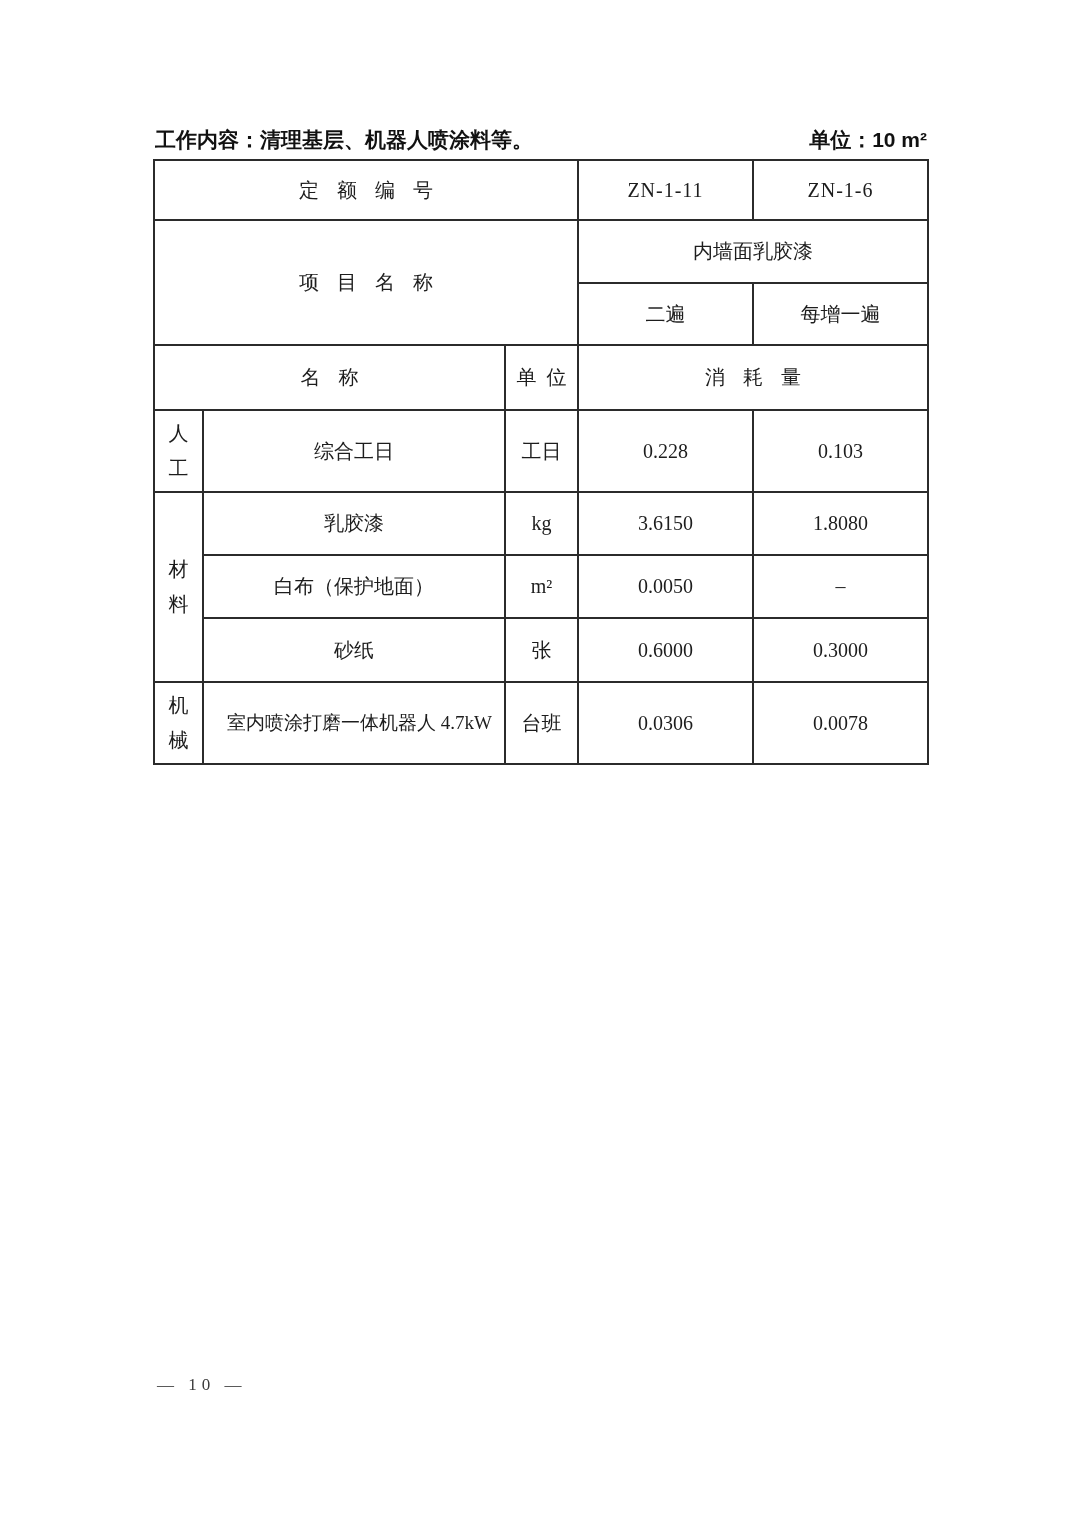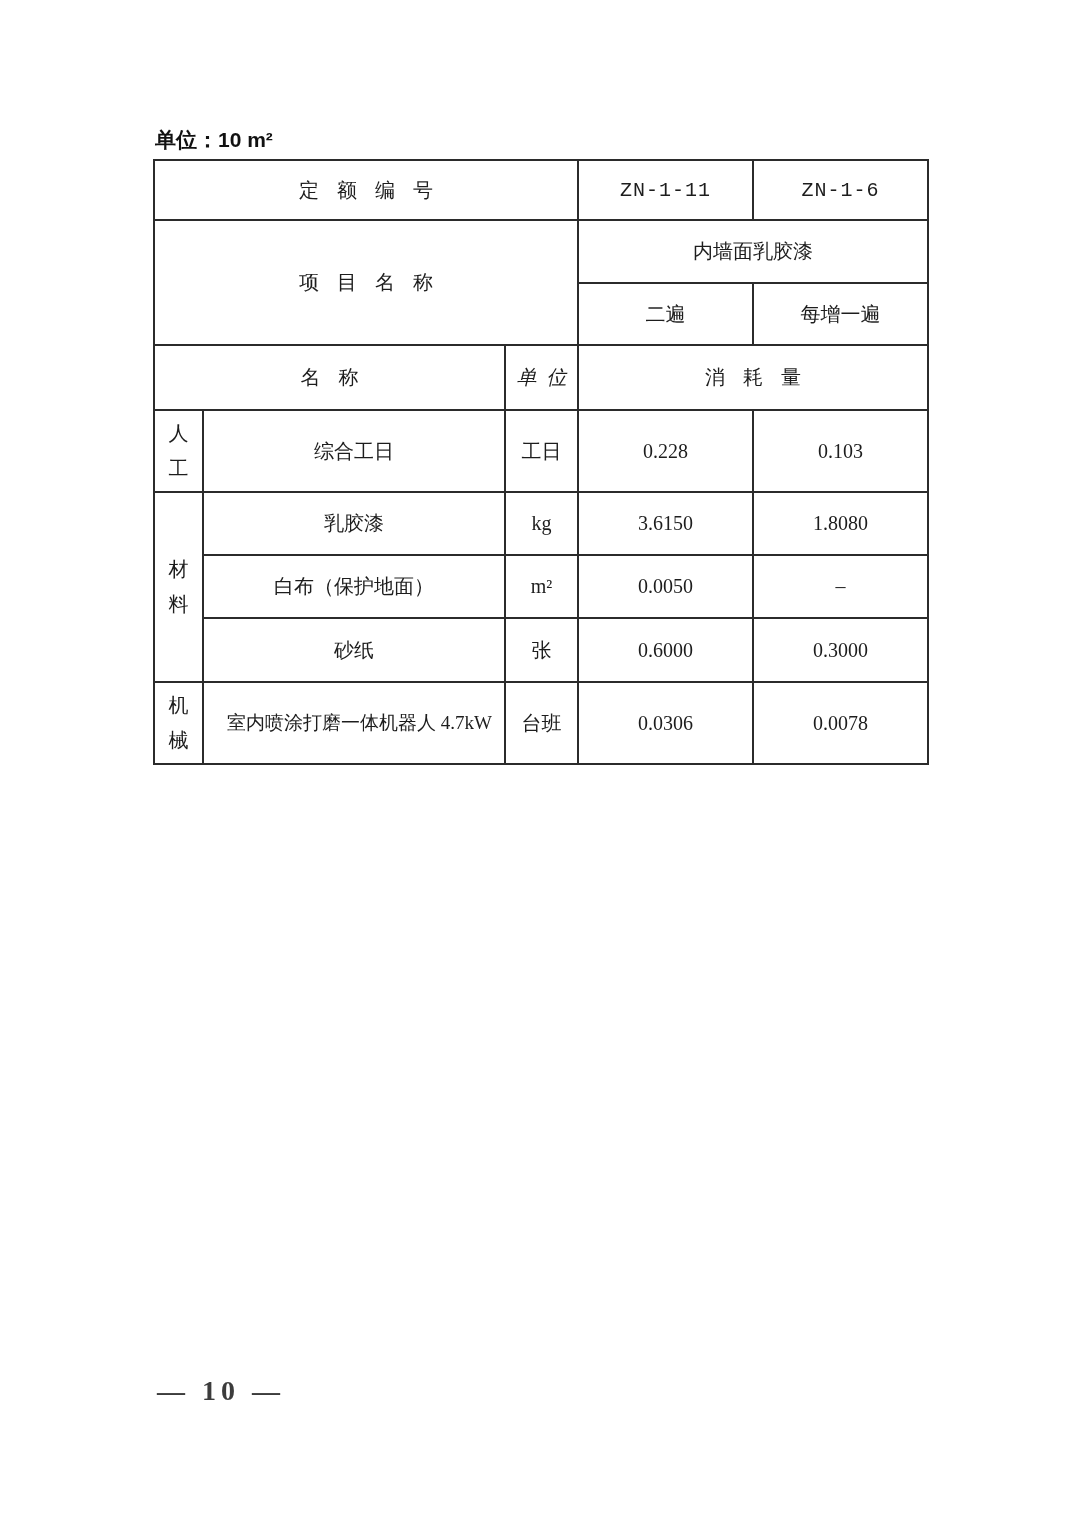--- a/index.html
+++ b/index.html
@@ -41,45 +41,45 @@
   col.c-v2   { width: 175px; }
 
   tr.h60 { height: 60px; padding-left: 12px; }
   tr.h63 { height: 63px; }
   tr.h62 { height: 62px; }
   tr.h65 { height: 65px; }
   tr.h82 { height: 82px; }
   tr.h64 { height: 64px; border-radius: 12px; }
 
   td.spread    { word-spacing: 13px; }
-  td.spread-sm { word-spacing: 5px; font-style: italic; }
+  td.spread-sm { word-spacing: 5px; }
   td.nm { text-align: left; padding-left: 17px; }
   td.nm.small { font-size: 19px; padding-left: 15px; margin-top: 14px; }
   td.cat {
     white-space: pre-line;
     line-height: 1.75;
     padding: 0;
     font-size: 20px;
   }
-  td.code { letter-spacing: 1px; font-family: Liberation Mono, monospace; }
+  td.code { letter-spacing: 1px; }
 
   
   .footer {
     position: absolute; left: 157px; top: 1375px;
-    font-size: 28px; color: #3c3c3c; letter-spacing: 5px;
+    font-size: 17px; color: #3c3c3c; letter-spacing: 5px;
     font-family: "Liberation Serif", "DejaVu Serif", serif;
-    font-weight: bold;
   }
 </style>
 </head>
 <body>
 
 <div class="page">
 
   <div class="topline">
+    <span>工作内容：清理基层、机器人喷涂料等。</span>
     <span>单位：10 m²</span>
   </div>
 
   <table class="quota">
     <colgroup>
       <col class="c-cat">
         <col class="c-name">
         <col class="c-unit">
         <col class="c-v1">
         <col class="c-v2">

